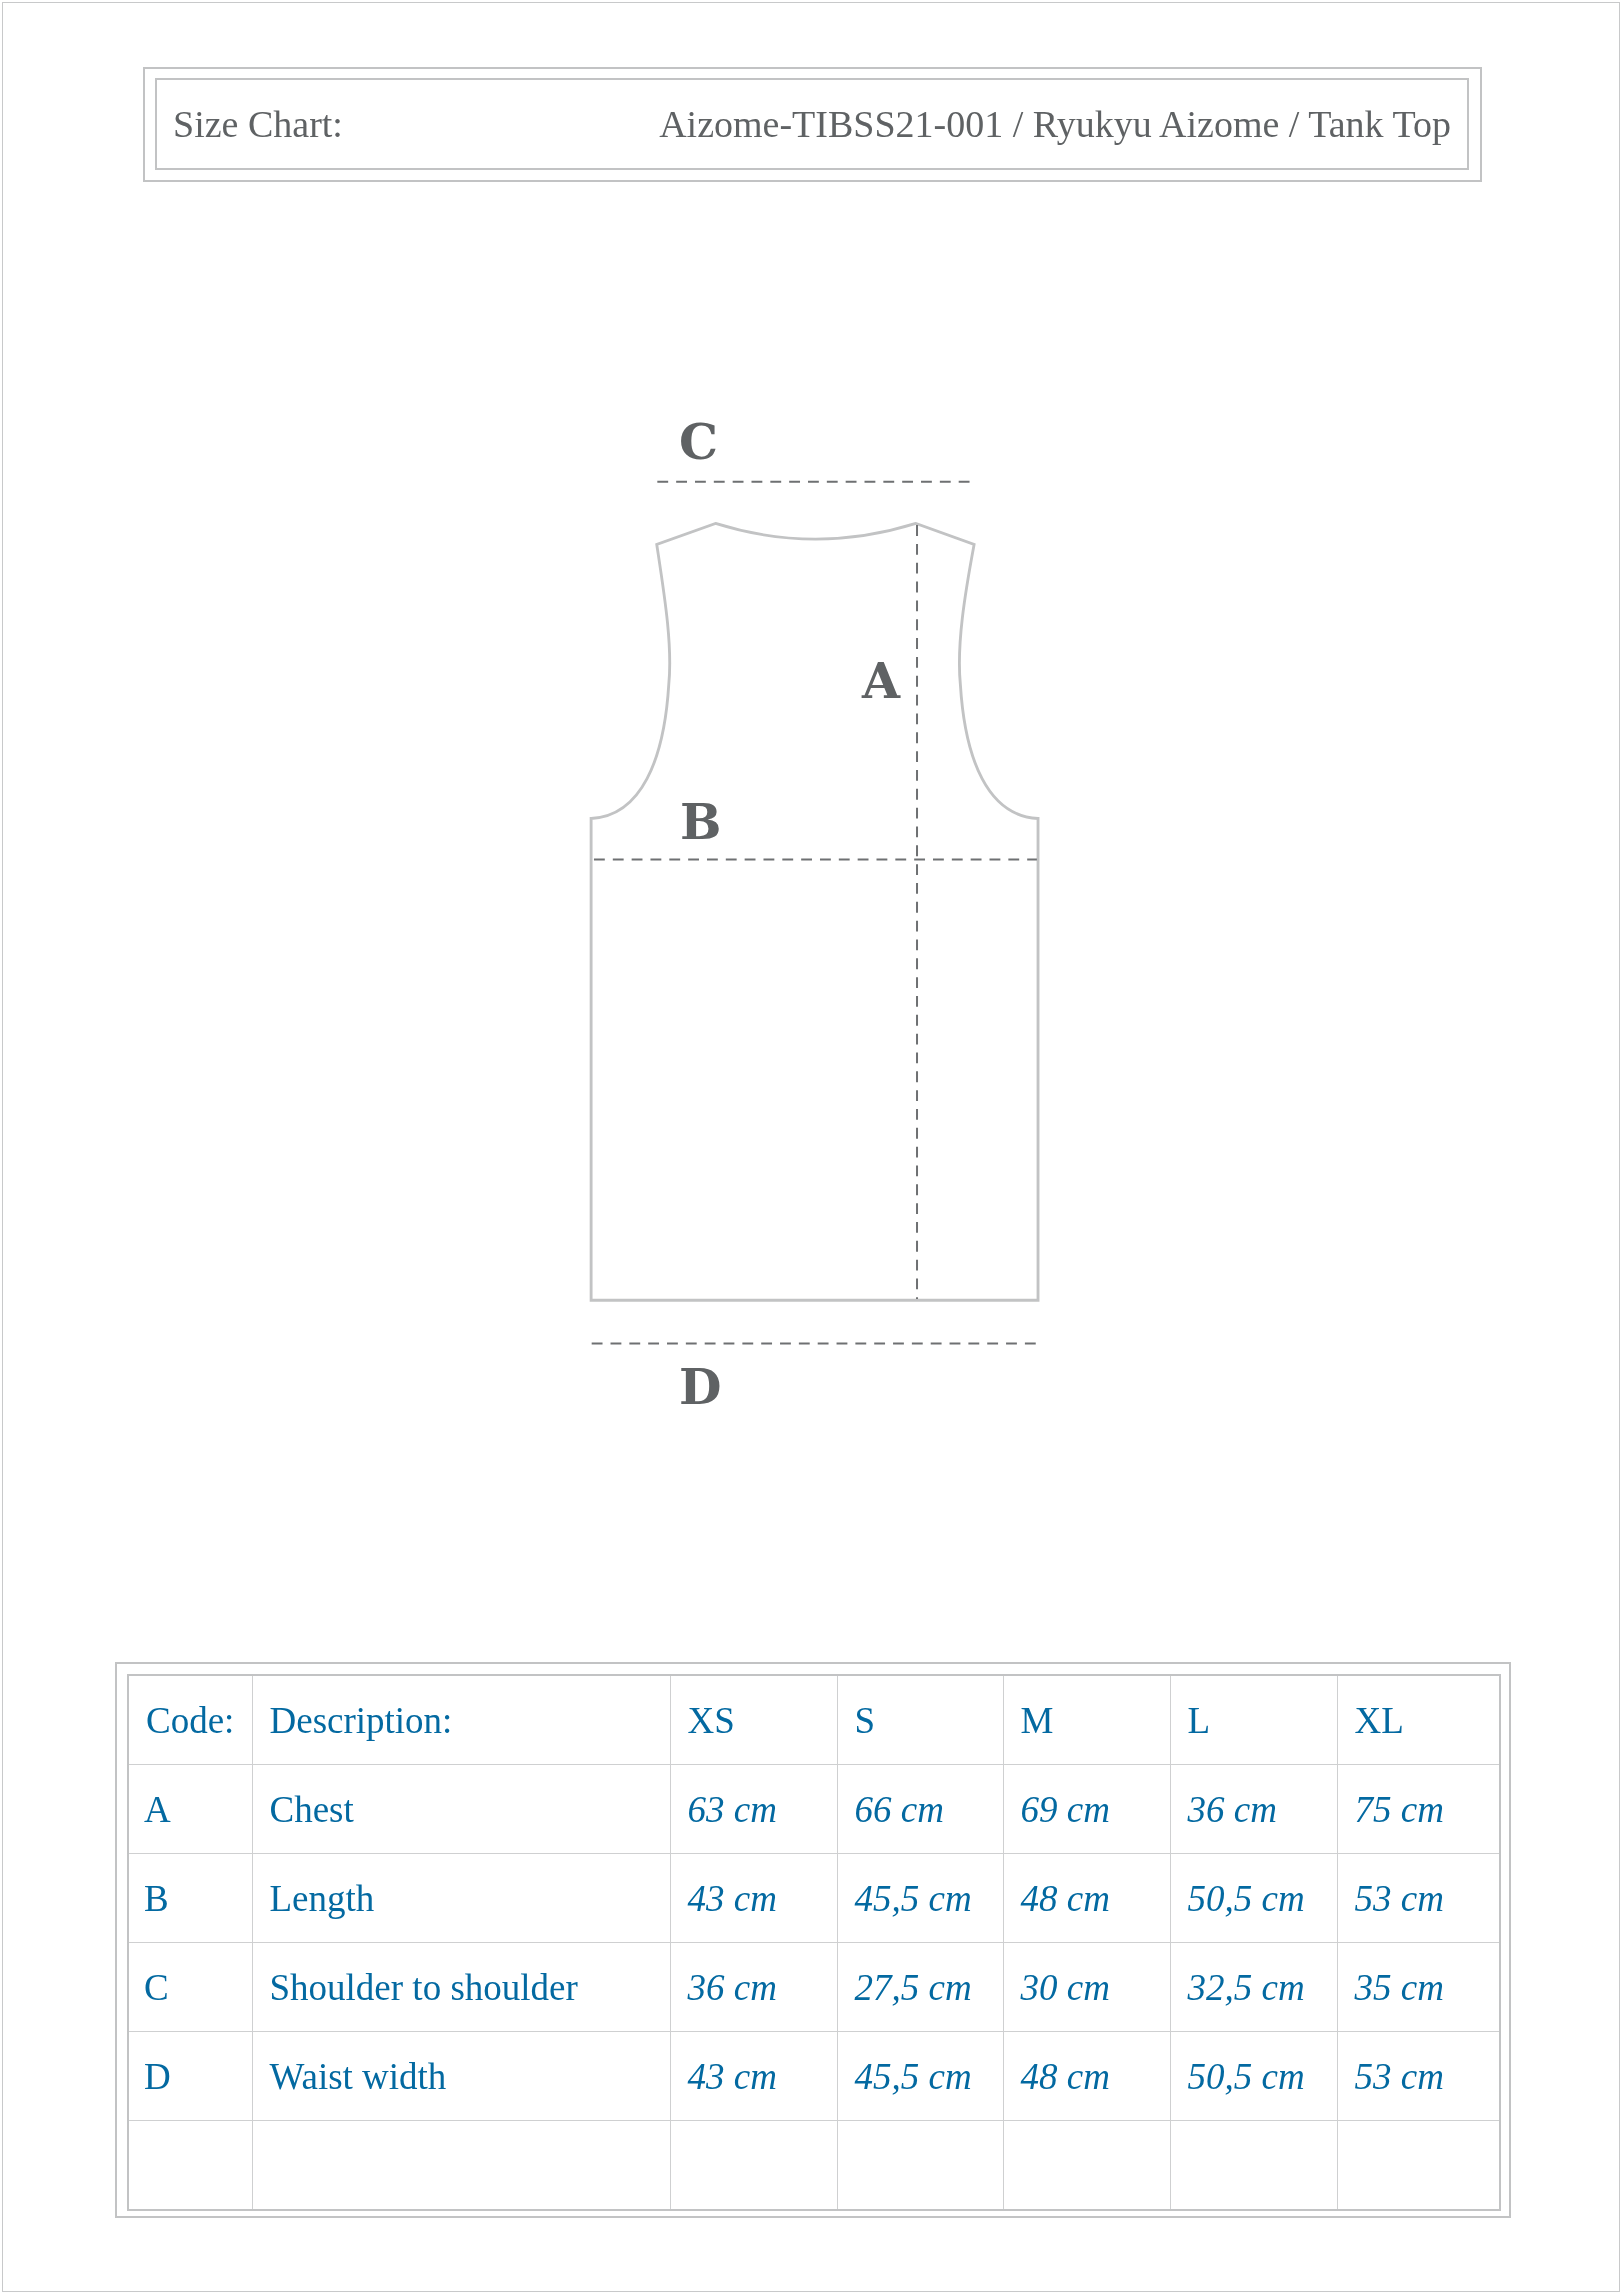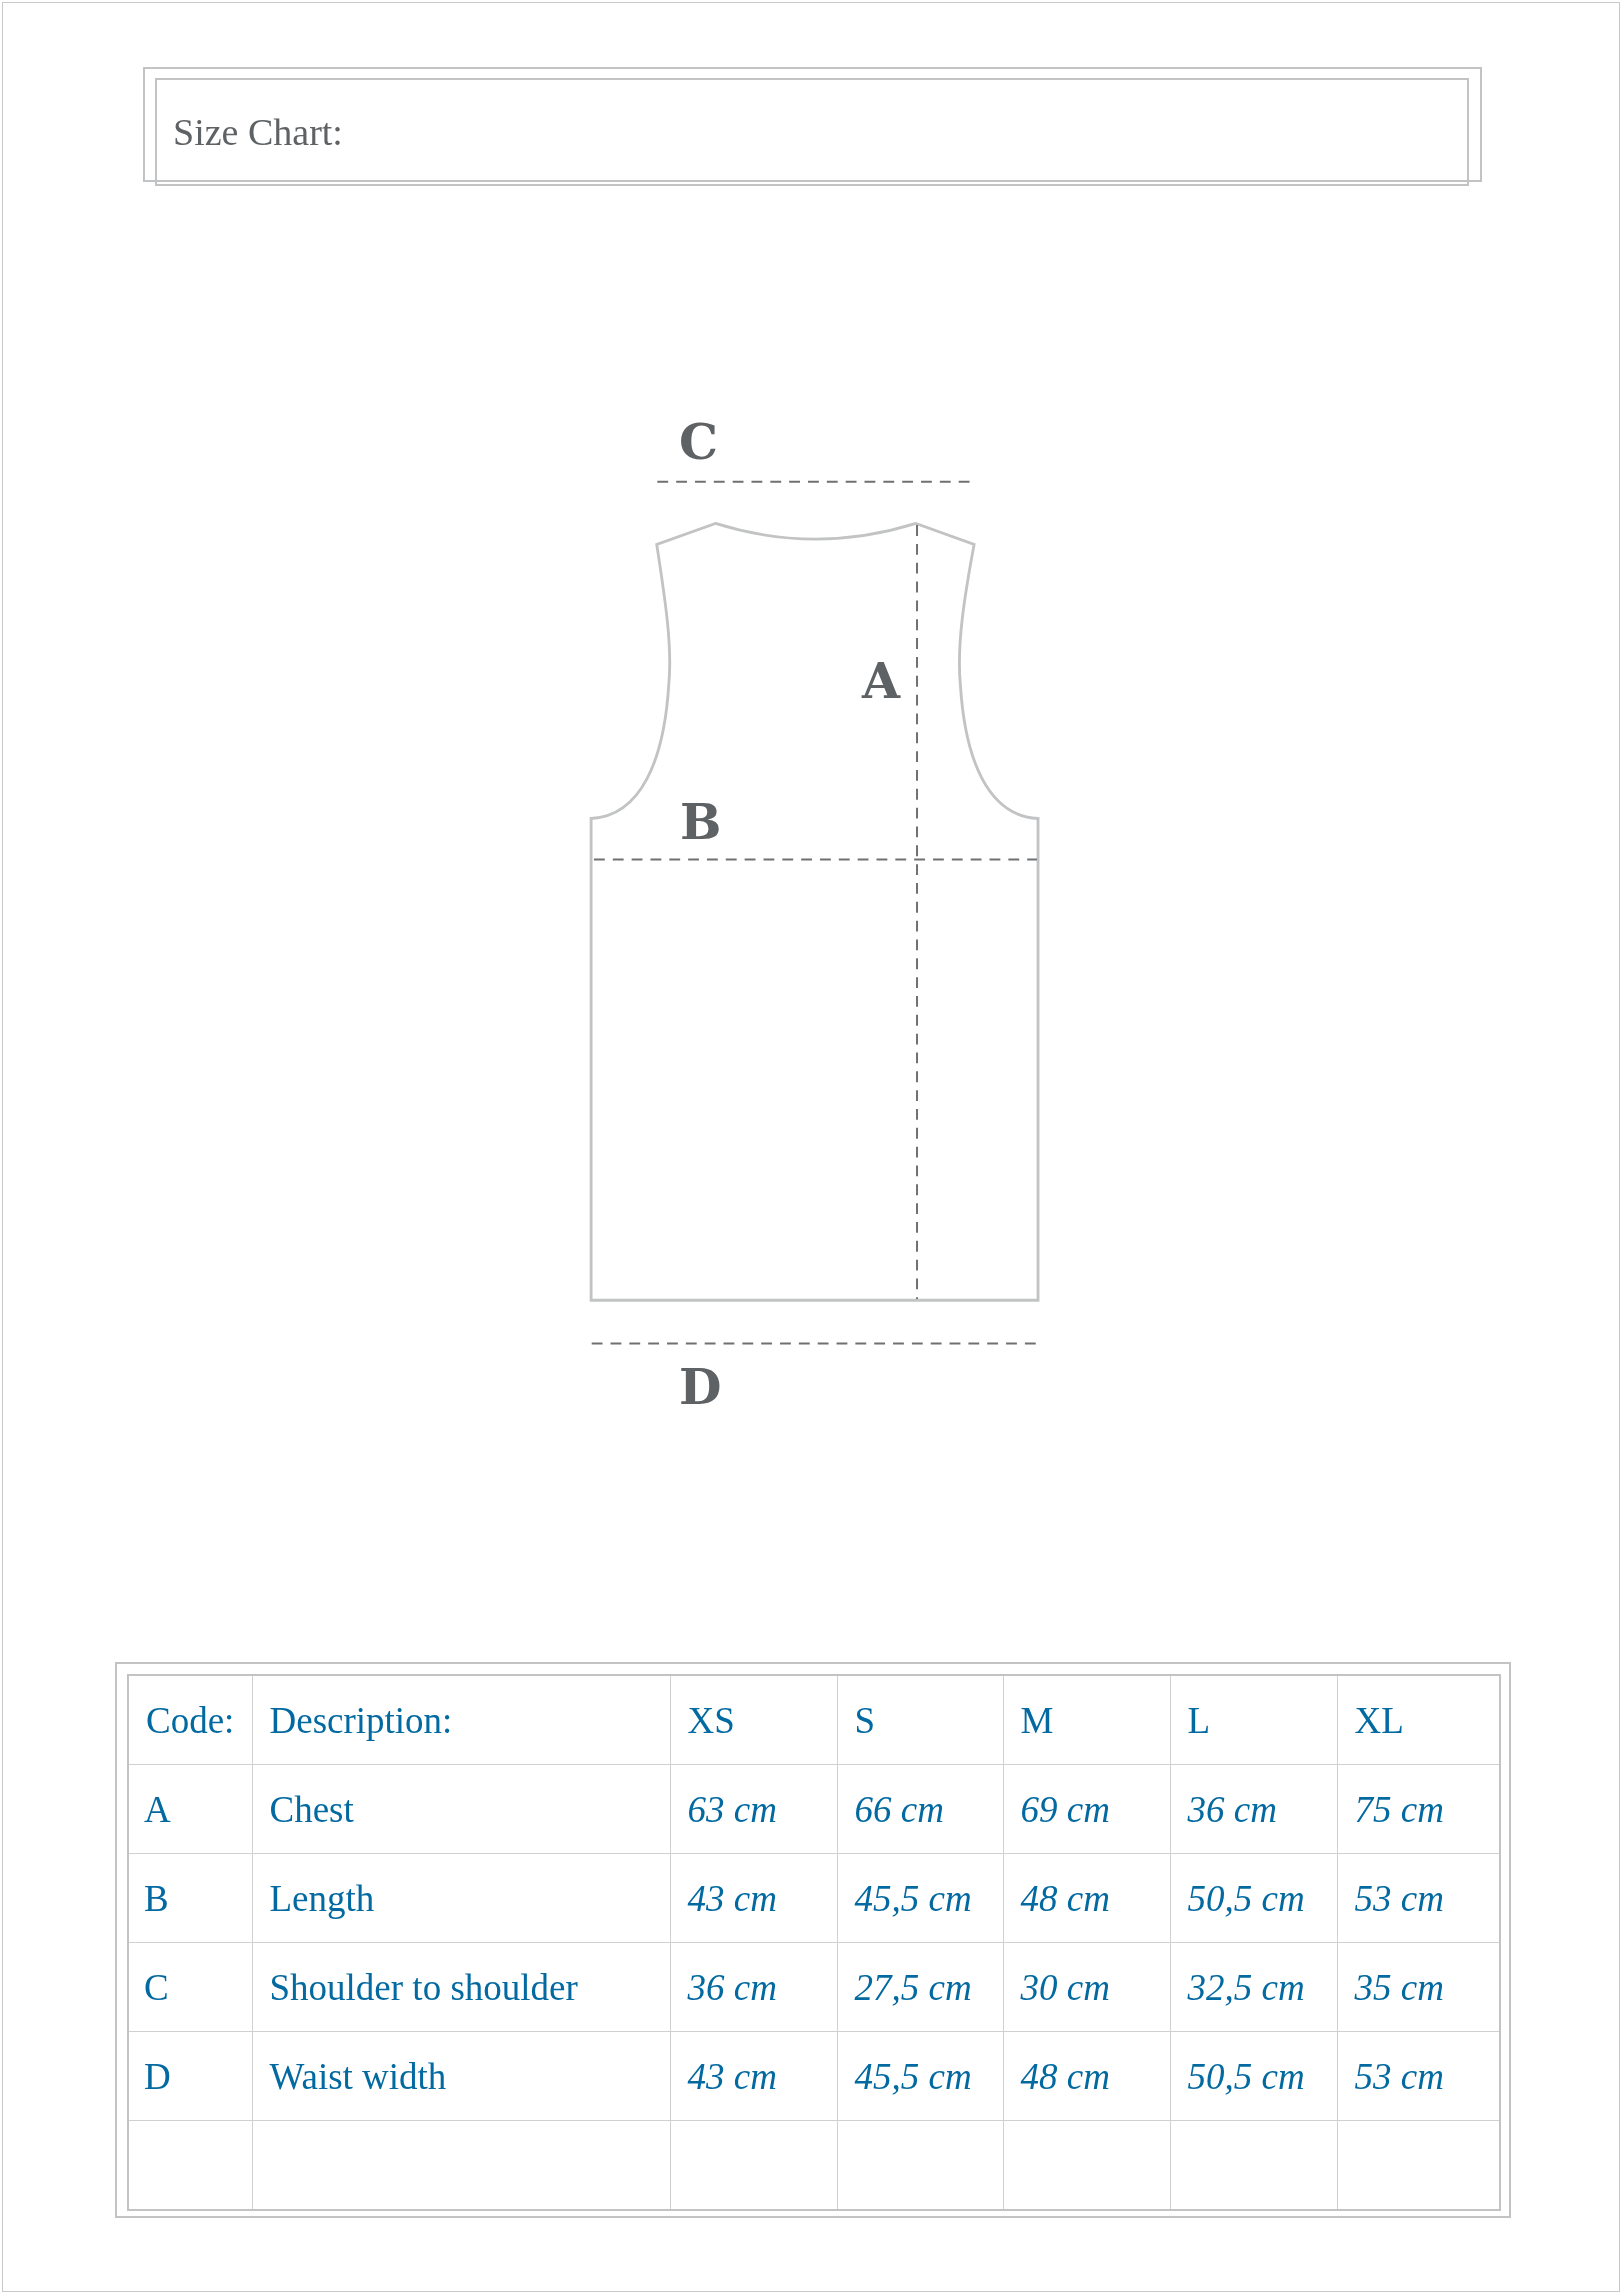--- a/index.html
+++ b/index.html
@@ -2,21 +2,21 @@
 <html style="font-size:9px"><head>
 <meta charset="utf-8">
 <style>
   html, body { margin: 0; padding: 0; background: #ffffff; }
   body { width: 1624px; height: 2295px; position: relative; overflow: hidden;
          font-family: "DejaVu Serif", "Liberation Serif", serif; color: #5f6264; }
   .page-border { position: absolute; left: 2.3px; top: 2.3px; width: 1618px; height: 2290px;
                  border: 1.7px solid #c8c9ca; box-sizing: border-box; }
   .header-outer { position: absolute; left: 143px; top: 67px; width: 1339px; height: 115px;
                   border: 2.9px solid #c2c3c4; box-sizing: border-box; }
-  .header-inner { position: absolute; left: 155px; top: 78px; width: 1314px; height: 108px;
+  .header-inner { position: absolute; left: 155px; top: 78px; width: 1314px; height: 92px;
                   border: 2.9px solid #c2c3c4; box-sizing: border-box;
                   display: flex; align-items: center; justify-content: space-between;
                   padding: 0 16px 0 16px; }
   .header-inner span { font-family: "Liberation Serif", "DejaVu Serif", serif; font-size: 38px;
                        color: #5f6264; line-height: 1; }
   .diagram { position: absolute; left: 0; top: 0; width: 1624px; height: 1484px; }
   .dlabel { position: absolute; font-family: "DejaVu Serif", serif; font-weight: bold;
             font-size: 49px; color: #5f6264; line-height: 1; }
   .table-outer { position: absolute; left: 115px; top: 1662px; width: 1396px; height: 556px;
                  border: 2.9px solid #c2c3c4; box-sizing: border-box; }
@@ -30,20 +30,21 @@
   table.size-table td.code { padding-left: 15px; }
 </style>
 </head>
 <body>
 
 <div class="page-border"></div>
 
 <div class="header-outer"></div>
 <div class="header-inner">
   <span>Size Chart:</span>
+  <span>Aizome-TIBSS21-001 / Ryukyu Aizome / Tank Top</span>
 </div>
 
 <svg class="diagram" viewBox="0 0 2844 2600" width="1624" height="1484" xmlns="http://www.w3.org/2000/svg">
 
   <path d="M 1253 917
            Q 1428 972 1604 917
            L 1706 954
            C 1690 1040 1675 1130 1682 1200
            C 1690 1330 1730 1430 1818 1434
            L 1818 2278

